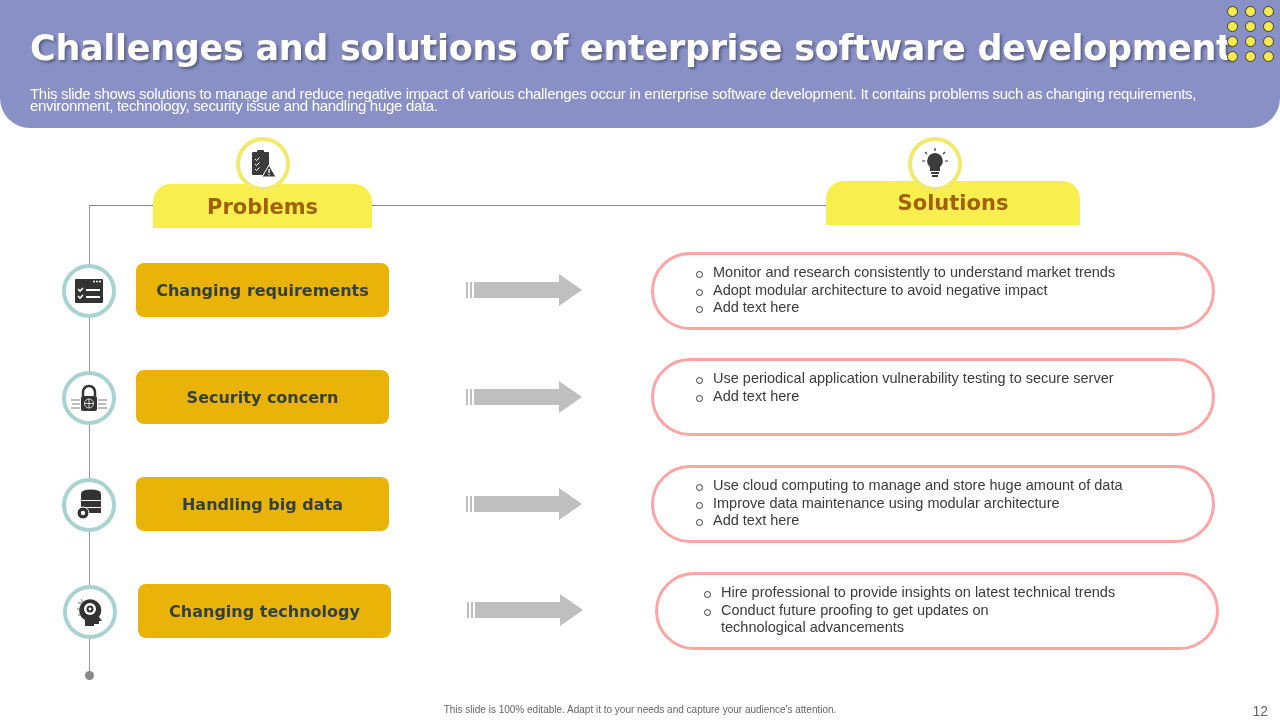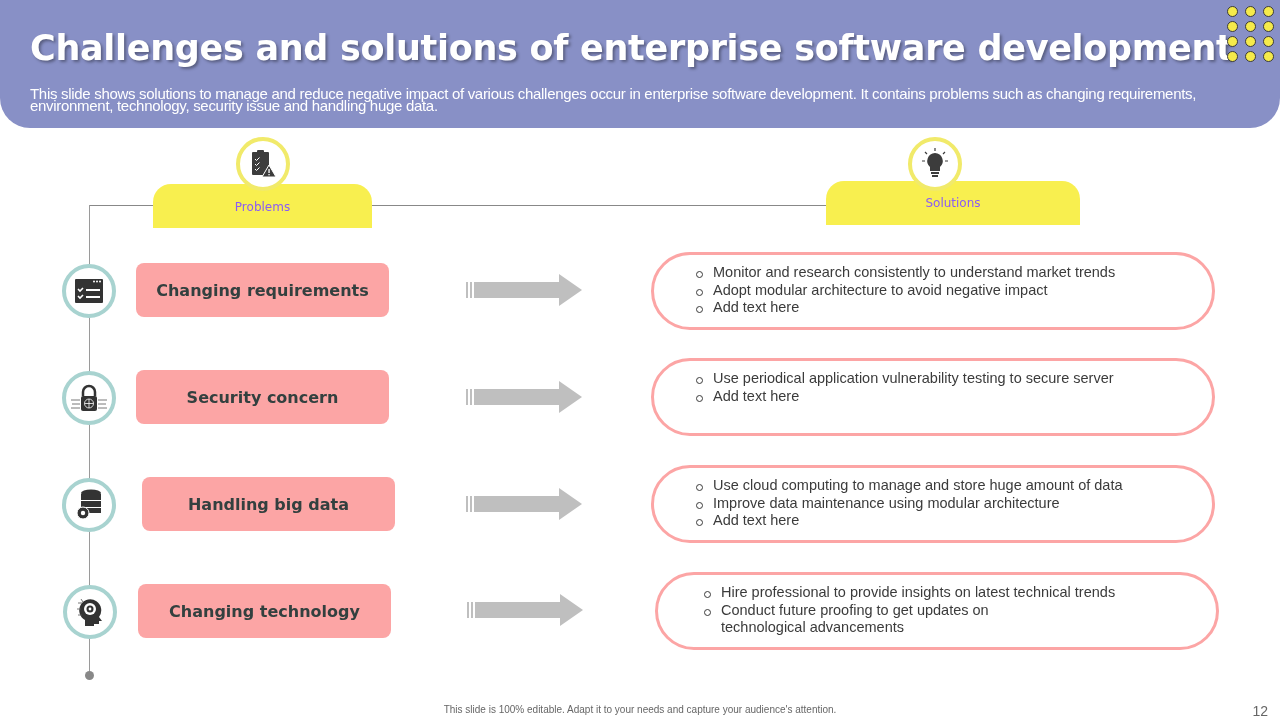--- a/index.html
+++ b/index.html
@@ -28,36 +28,36 @@
     column-gap: 6px; row-gap: 3px;
   }
   .dot { width: 11px; height: 11px; border-radius: 50%; background: #f5ea4b; border: 1.5px solid #3a3a3a; }
 
   
   .line { position: absolute; background: #888888; }
 
   .header-tab {
     position: absolute; background: #f8ef4f; border-radius: 18px 18px 0 0;
     display: flex; align-items: center; justify-content: center;
-    font-family: "DejaVu Sans", sans-serif; font-weight: normal; font-size: 12px; color: #8b5cf6;
+    font-family: "DejaVu Sans", sans-serif; font-weight: bold; font-size: 21px; color: #a16207;
   }
   .tab-icon {
     position: absolute; width: 54px; height: 54px; border-radius: 50%;
     background: #ffffff; border: 4px solid #f1ea6a;
     display: flex; align-items: center; justify-content: center;
   }
 
   .circle-icon {
     position: absolute; width: 54px; height: 54px; border-radius: 50%;
     background: #ffffff; border: 4px solid #a8d3d0;
     display: flex; align-items: center; justify-content: center;
   }
 
   .problem-box {
-    position: absolute; width: 253px; height: 54px; background: #fca5a5; border-radius: 8px;
+    position: absolute; width: 253px; height: 54px; background: #eab308; border-radius: 8px;
     display: flex; align-items: center; justify-content: center;
     font-family: "DejaVu Sans", sans-serif; font-weight: bold; font-size: 16px; color: #33403f;
   }
 
   .arrow { position: absolute; width: 116px; height: 36px; }
 
   .solution-pill {
     position: absolute; width: 564px; height: 78px; border: 3px solid #fca5a5; border-radius: 39px;
     background: #ffffff; padding: 9px 0 0 40px;
   }
@@ -189,21 +189,21 @@
 <div class="circle-icon" style="left:62px; top:478px;">
   <svg width="30" height="32" viewBox="0 0 30 32">
     <ellipse cx="17" cy="4" rx="10" ry="3.5" fill="#333"></ellipse>
     <rect x="7" y="5" width="20" height="6" fill="#333"></rect>
       <rect x="7" y="12" width="20" height="6" fill="#333"></rect>
       <rect x="11" y="19" width="16" height="5" fill="#333"></rect>
     <circle cx="9" cy="24" r="6" fill="#333" stroke="#fff" stroke-width="1"></circle>
     <circle cx="9" cy="24" r="2.2" fill="#fff"></circle>
   </svg>
 </div>
-<div class="problem-box" style="left:136px; top:477px;margin-left:6px;">
+<div class="problem-box" style="left:136px; top:477px;">
   <span>Handling big data</span>
 </div>
 <svg class="arrow" style="left:466px; top:486px;" viewBox="0 0 116 36">
   <rect x="0" y="10" width="2" height="16" fill="#bfbfbf"></rect>
     <rect x="4" y="10" width="2" height="16" fill="#bfbfbf"></rect>
   <rect x="8" y="10" width="85" height="16" fill="#bfbfbf"></rect>
     <path d="M93 2 L116 18 L93 34 Z" fill="#bfbfbf"></path>
 </svg>
 <div class="solution-pill" style="left:651px; top:465px;">
   <ul>

